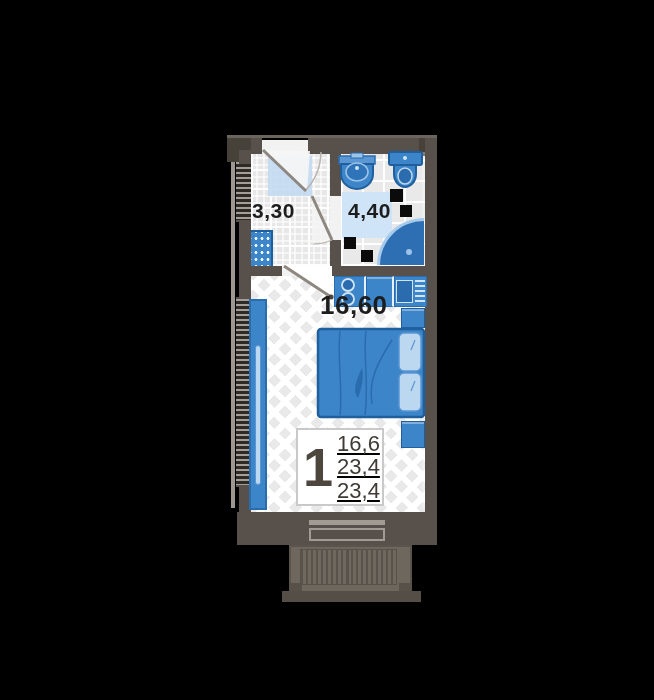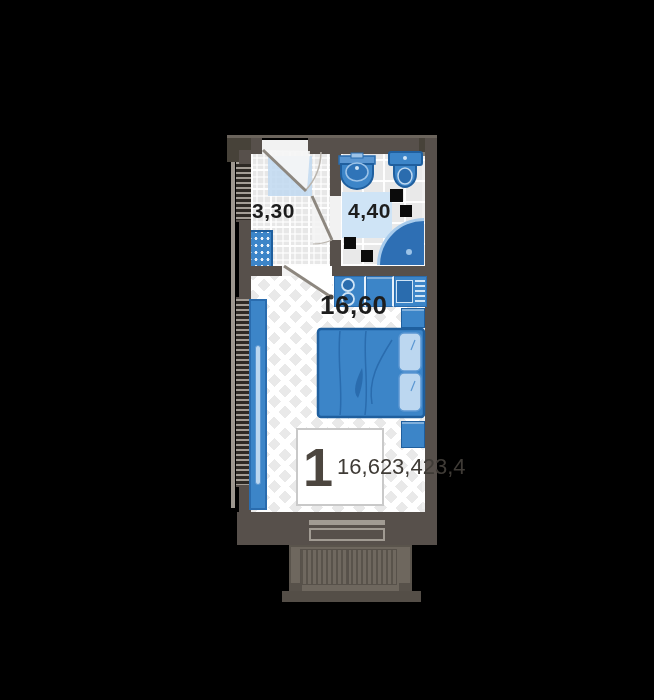--- a/index.html
+++ b/index.html
@@ -100,21 +100,21 @@
   
   .room-label{
     position:absolute;color:var(--label,#1d1d1d);font-weight:700;
     text-align:left;letter-spacing:.5px;line-height:1;
   }
   .info-box{
     position:absolute;background:#fff;border:2px solid #c9c9c9;
     display:flex;align-items:center;padding:2px 0 2px 5px;gap:4px;
   }
   .info-rooms{font-size:54px;font-weight:700;color:#4c463f;line-height:.9;}
-  .info-areas{display:flex;flex-direction:row;line-height:1.05;}
+  .info-areas{display:flex;flex-direction:column;line-height:1.05;text-decoration:underline;}
   .info-areas span{font-size:22px;color:#3f3b36;}
 </style>
 </head>
 <body>
 
 <div class="stage">
   <div class="abs" style="left:0;top:0;width:654px;height:700px;">
 
     <div class="edge-light" style="left:227px;top:135px;width:210px;height:3px;"></div>
     <div class="outer-line" style="left:231px;top:152px;width:4px;height:356px;"></div>

